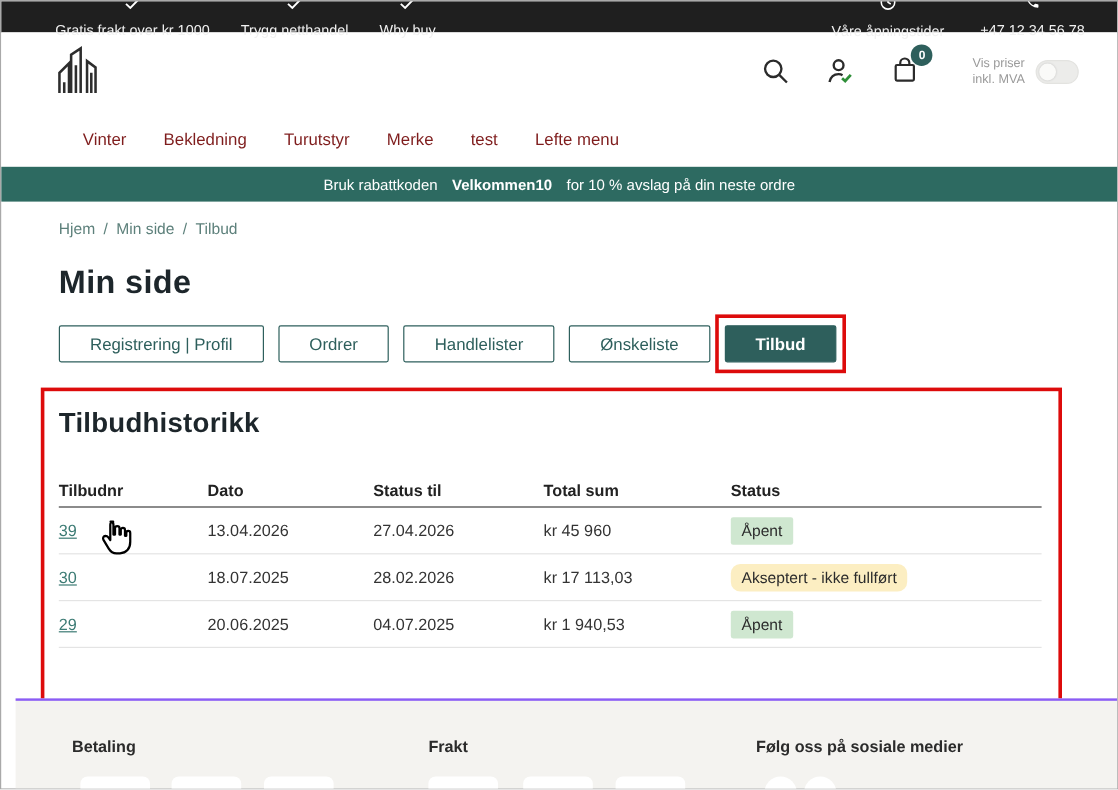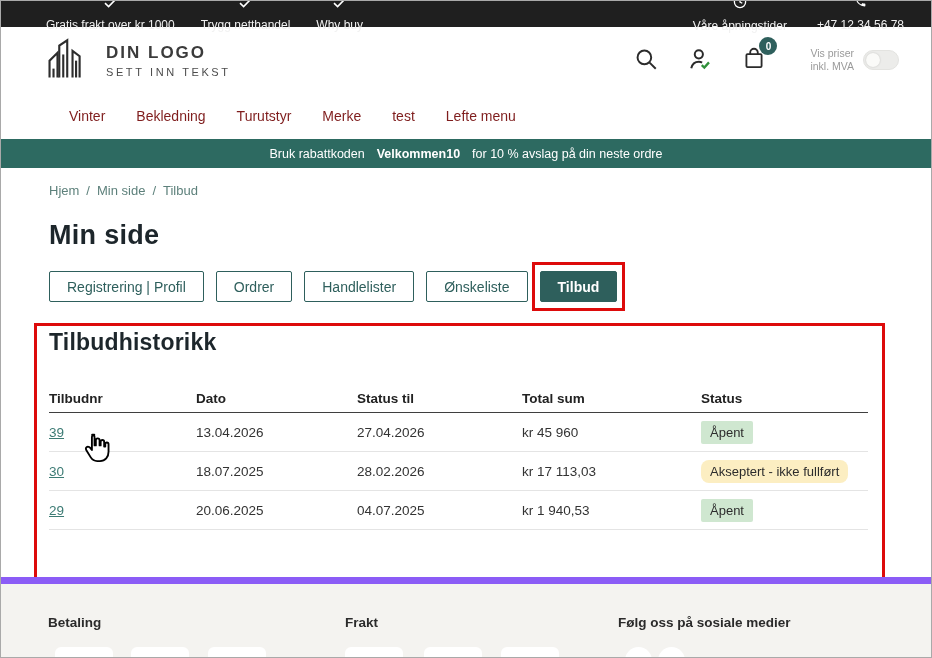--- a/index.html
+++ b/index.html
@@ -37,40 +37,40 @@
   .promo { height:29px; background:var(--banner-teal,#2d6a61); color:#fff; font-size:12.5px;
     display:flex; align-items:center; justify-content:center; gap:12px; }
   .promo b { font-weight:bold; }
   
   .main { padding:0 48px; position:relative; }
   .breadcrumb { margin:0; padding-top:15px; font-size:13px; color:#5d807b; display:flex; gap:7px; }
   .breadcrumb a { color:#5d807b; text-decoration:none; }
   h1 { margin:22px 0 0; font-size:27px; letter-spacing:.3px; color:#1d262b; font-weight:bold; }
   .tabs { margin-top:20px; display:flex; gap:12px; align-items:center; }
   .tab { border:1px solid var(--brand-teal,#2e5f5c); color:var(--brand-teal,#2e5f5c); background:#fff;
-    font-family:inherit; font-size:14px; padding:0 17px; height:31px; display:flex; align-items:center;
+    font-family:inherit; font-size:14px; padding:0 25px; height:31px; display:flex; align-items:center;
     border-radius:2px; cursor:pointer; white-space:nowrap; }
   .tab.active { background:var(--brand-teal,#2e5f5c); color:#fff; font-weight:bold; }
   .tab-annotated { position:relative; display:inline-flex; }
   .tab-annotated::after { content:""; position:absolute; inset:-9px -8px; border:3px solid var(--annotation-red,#dd0b0b); pointer-events:none; }
   
   .offers { margin:21px 0 0 -15px; width:851px; height:274px; box-sizing:border-box;
-    border:3px solid var(--annotation-red,#dd0b0b); padding:3px 14px 8px 12px; position:relative; }
+    border:3px solid var(--annotation-red,#dd0b0b); padding:13px 14px 8px 12px; position:relative; }
   h2 { margin:0; font-size:23px; color:#1d262b; font-weight:bold; letter-spacing:.2px; }
   .table { margin-top:29px; }
-  .thead, .trow { display:grid; grid-template-columns:124px 138px 142px 156px 1fr; align-items:center;gap:23px; }
+  .thead, .trow { display:grid; grid-template-columns:124px 138px 142px 156px 1fr; align-items:center; }
   .thead { height:27px; border-bottom:1px solid #3f3f3f; font-size:13.5px; font-weight:bold; color:#222; }
   .trow { height:38px; border-bottom:1px solid #e4e4e4; font-size:13.5px; color:#333; }
   .offer-link { color:#3c7b74; text-decoration:underline; cursor:pointer; }
   .badge { display:inline-block; padding:4px 9px; font-size:13px; color:#2c2c2c; border-radius:2px; }
   .badge.open { background:var(--status-open-bg,#cfe7d0); }
   .badge.accepted-incomplete { background:var(--status-accepted-bg,#fceec2);border-radius:8px; }
   .hand-cursor { position:absolute; left:42px; top:105px; pointer-events:none; }
   
-  .footer { position:absolute; left:0; right:0; bottom:0; height:73px; background:#f4f3f0; border-top:7px solid #8b5cf6; }
+  .footer { position:absolute; left:12px; right:0; bottom:0; height:73px; background:#f4f3f0; border-top:2px solid #8b5cf6; }
   .footer-h { position:absolute; top:31px; font-size:13.5px; font-weight:bold; color:#2b2b2b; white-space:nowrap; }
   .pill { position:absolute; top:63px; width:58px; height:22px; background:#fff; border-radius:6px; }
   .soc { position:absolute; top:63px; width:27px; height:27px; background:#fff; border-radius:50%; }
 </style>
 </head>
 <body>
 
 <div class="window">
 
   <div class="topbar">
@@ -115,24 +115,20 @@
     <div class="logo">
       <span>
         <svg width="46" height="42" viewBox="0 0 52 46" fill="none" stroke="#2d2d2d" stroke-width="2.4">
           <path d="M4 45V26l9-9v28"></path>
           <path d="M8.5 45v-10"></path>
           <path d="M15 45V9l9-6v42"></path>
           <path d="M19.5 45V19"></path>
           <path d="M30 45V15l8 6v24"></path>
           <path d="M34 45V26"></path>
         </svg>
-      </span>
-      <span class="logo-text">
-        <span class="logo-title">DIN LOGO</span>
-        <span class="logo-sub">SETT INN TEKST</span>
       </span>
     </div>
     <div class="header-right">
       <button class="icon-btn">
         <span><svg width="26" height="26" viewBox="0 0 24 24" fill="none" stroke="#2b2b2b" stroke-width="1.8">
               <circle cx="10.5" cy="10.5" r="6.3"></circle>
               <path d="M15.3 15.3 21 21"></path>
             </svg></span>
       </button>
       <button class="icon-btn">

